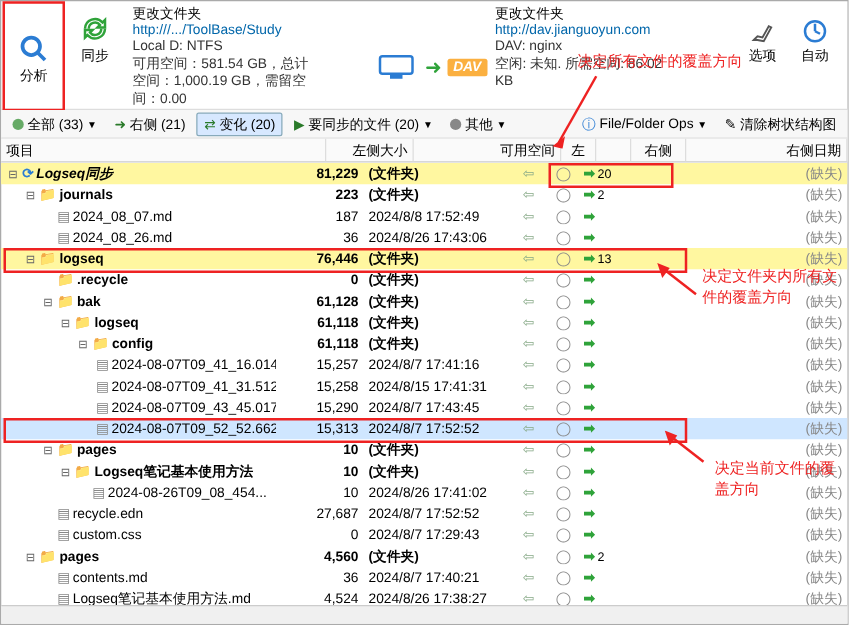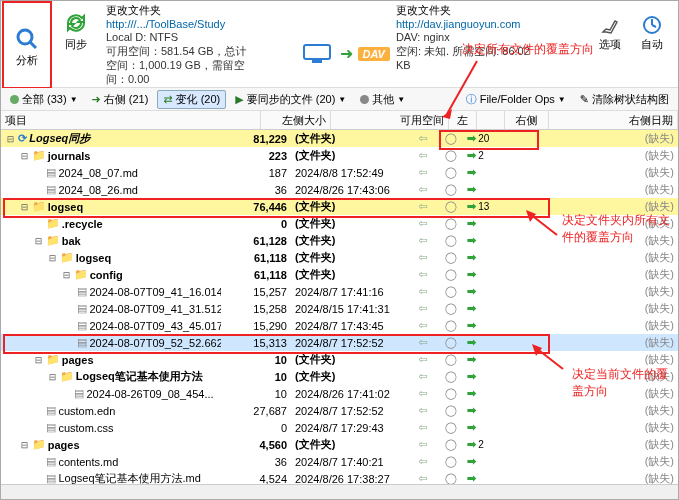--- a/index.html
+++ b/index.html
@@ -395,21 +395,21 @@
         <div class="cell ldate">2024/8/26 17:41:02</div>
         <div class="cell left"><span style="color:#8a8">⇦</span></div>
         <div class="cell mid"><span style="color:#888">◯</span></div>
         <div class="cell right"><span style="color:#2fa33a;font-weight:bold">➡</span></div>
         <div class="cell rdate">(缺失)</div>
       </div>
       <div class="row">
         <div class="cell name" style="padding-left: 32px;">
           <span class="exp"></span>
           <span class="file-ico" style="font-size: 11px;">▤</span>
-          <span>custom.edn</span>
+          <span>recycle.edn</span>
         </div>
         <div class="cell lsize">27,687</div>
         <div class="cell ldate">2024/8/7 17:52:52</div>
         <div class="cell left"><span style="color:#8a8">⇦</span></div>
         <div class="cell mid"><span style="color:#888">◯</span></div>
         <div class="cell right"><span style="color:#2fa33a;font-weight:bold">➡</span></div>
         <div class="cell rdate">(缺失)</div>
       </div>
       <div class="row">
         <div class="cell name" style="padding-left: 32px;">

